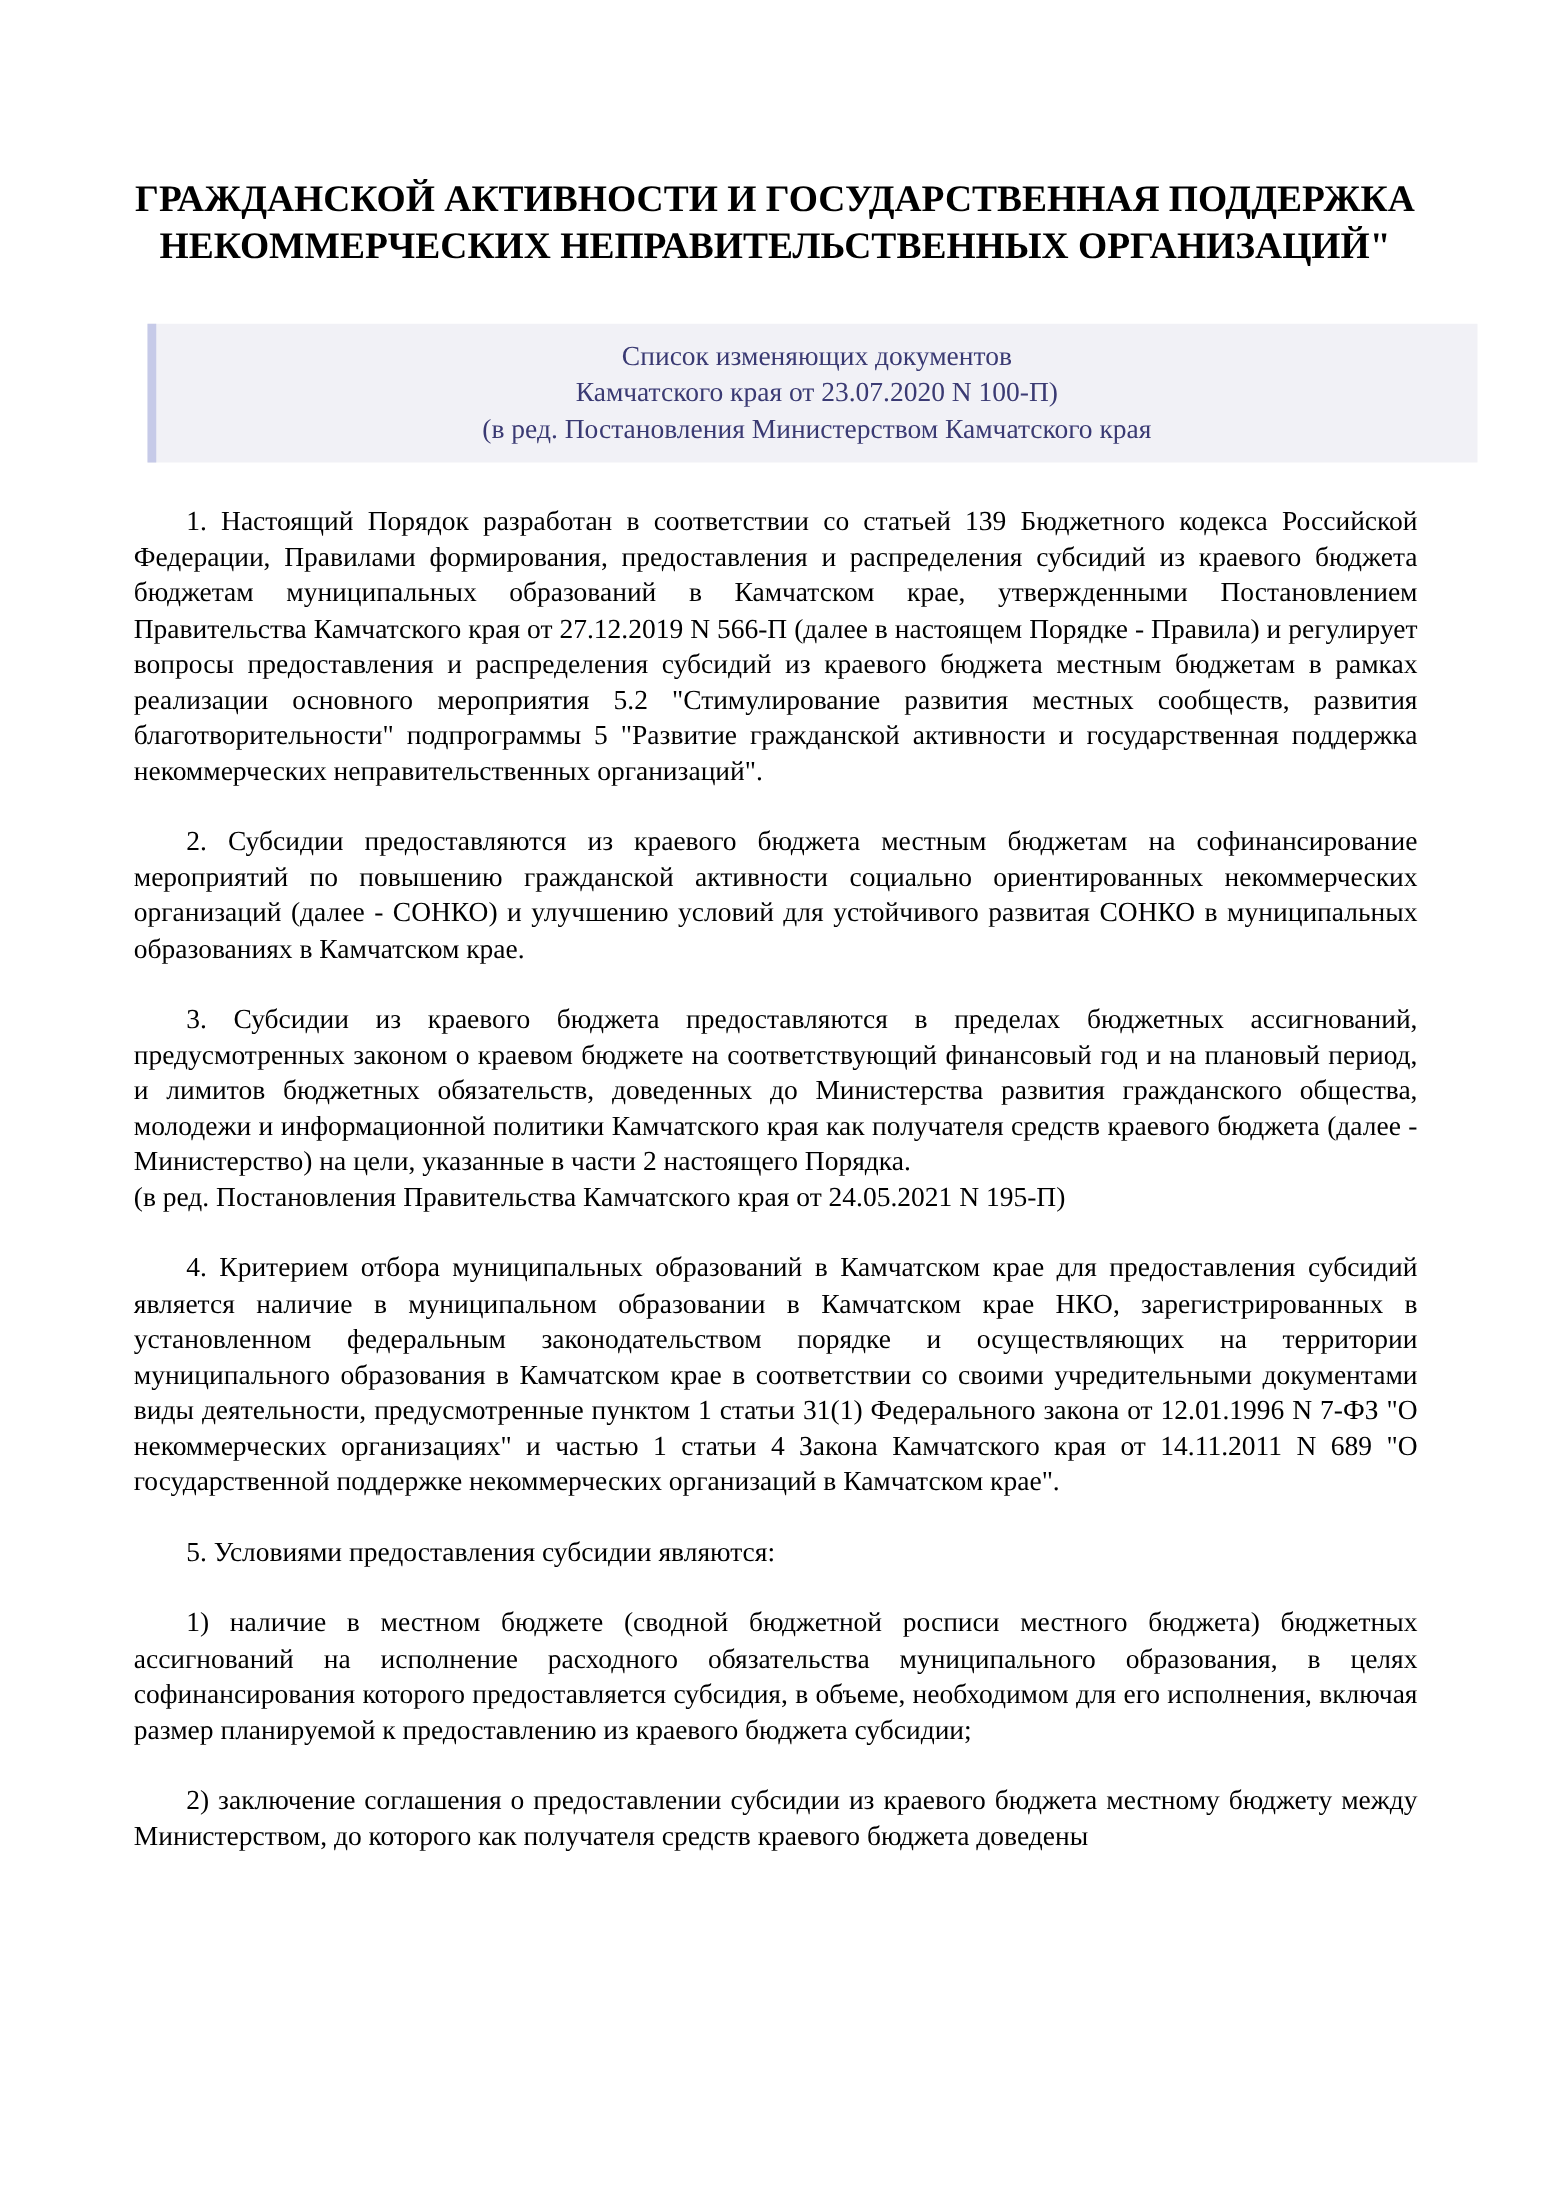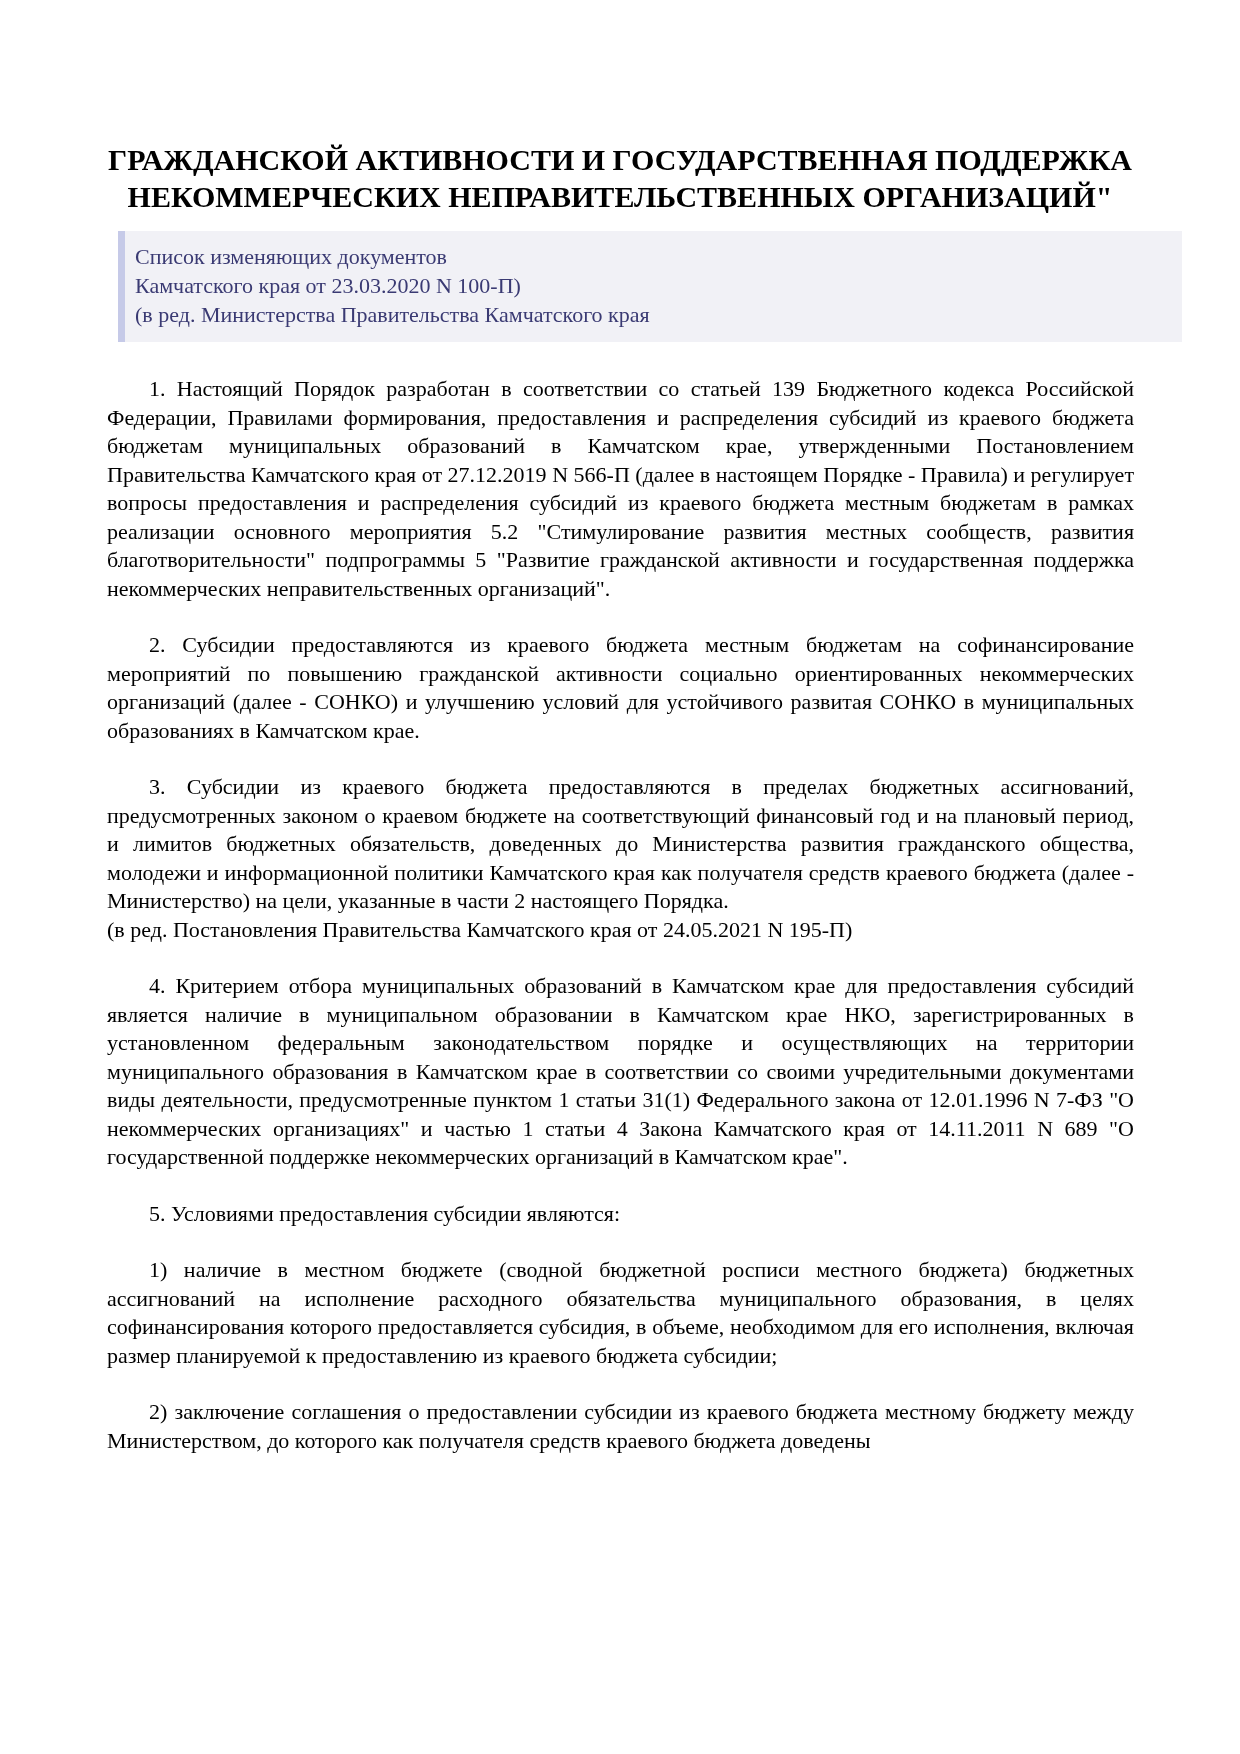--- a/index.html
+++ b/index.html
@@ -27,25 +27,25 @@
   }
   .doc-title {
     margin: 0 62px;
     font-size: 30px;
     font-weight: bold;
     line-height: 37px;
     text-align: center;
     color: var(--text);
   }
   .amendment-box {
-    margin: 16px 58px 0 118px;
+    margin: 44px 58px 0 118px;
     background: var(--box-bg);
     border-left: 7px solid var(--box-stripe);
     padding: 11px 10px 13px 10px;
-    text-align: left;
+    text-align: center;
     color: var(--box-text);
     font-size: 22px;
     line-height: 29px;
   }
   .doc-body {
     margin: 33px 106px 0 107px;
     font-size: 22px;
     line-height: 28.5px;
     text-align: justify;
     text-align-last: left;
@@ -66,22 +66,22 @@
 
 <div class="page">
 
   <h1 class="doc-title">
     <span>ГРАЖДАНСКОЙ АКТИВНОСТИ И ГОСУДАРСТВЕННАЯ ПОДДЕРЖКА</span><br>
     <span>НЕКОММЕРЧЕСКИХ НЕПРАВИТЕЛЬСТВЕННЫХ ОРГАНИЗАЦИЙ"</span>
   </h1>
 
   <div class="amendment-box">
     <div>Список изменяющих документов</div>
-    <div>Камчатского края от 23.03.2020 N 100-П)</div>
-    <div>(в ред. Министерства Правительства Камчатского края</div>
+    <div>Камчатского края от 23.07.2020 N 100-П)</div>
+    <div>(в ред. Постановления Министерством Камчатского края</div>
   </div>
 
   <div class="doc-body">
     <p class="para first">1. Настоящий Порядок разработан в соответствии со статьей 139 Бюджетного кодекса Российской Федерации, Правилами формирования, предоставления и распределения субсидий из краевого бюджета бюджетам муниципальных образований в Камчатском крае, утвержденными Постановлением Правительства Камчатского края от 27.12.2019 N 566-П (далее в настоящем Порядке - Правила) и регулирует вопросы предоставления и распределения субсидий из краевого бюджета местным бюджетам в рамках реализации основного мероприятия 5.2 "Стимулирование развития местных сообществ, развития благотворительности" подпрограммы 5 "Развитие гражданской активности и государственная поддержка некоммерческих неправительственных организаций".</p>
     <p class="para">2. Субсидии предоставляются из краевого бюджета местным бюджетам на софинансирование мероприятий по повышению гражданской активности социально ориентированных некоммерческих организаций (далее - СОНКО) и улучшению условий для устойчивого развитая СОНКО в муниципальных образованиях в Камчатском крае.</p>
     <p class="para">3. Субсидии из краевого бюджета предоставляются в пределах бюджетных ассигнований, предусмотренных законом о краевом бюджете на соответствующий финансовый год и на плановый период, и лимитов бюджетных обязательств, доведенных до Министерства развития гражданского общества, молодежи и информационной политики Камчатского края как получателя средств краевого бюджета (далее - Министерство) на цели, указанные в части 2 настоящего Порядка.</p>
     <p class="edit-note">(в ред. Постановления Правительства Камчатского края от 24.05.2021 N 195-П)</p>
     <p class="para">4. Критерием отбора муниципальных образований в Камчатском крае для предоставления субсидий является наличие в муниципальном образовании в Камчатском крае НКО, зарегистрированных в установленном федеральным законодательством порядке и осуществляющих на территории муниципального образования в Камчатском крае в соответствии со своими учредительными документами виды деятельности, предусмотренные пунктом 1 статьи 31(1) Федерального закона от 12.01.1996 N 7-ФЗ "О некоммерческих организациях" и частью 1 статьи 4 Закона Камчатского края от 14.11.2011 N 689 "О государственной поддержке некоммерческих организаций в Камчатском крае".</p>
     <p class="para">5. Условиями предоставления субсидии являются:</p>
     <p class="para">1) наличие в местном бюджете (сводной бюджетной росписи местного бюджета) бюджетных ассигнований на исполнение расходного обязательства муниципального образования, в целях софинансирования которого предоставляется субсидия, в объеме, необходимом для его исполнения, включая размер планируемой к предоставлению из краевого бюджета субсидии;</p>

